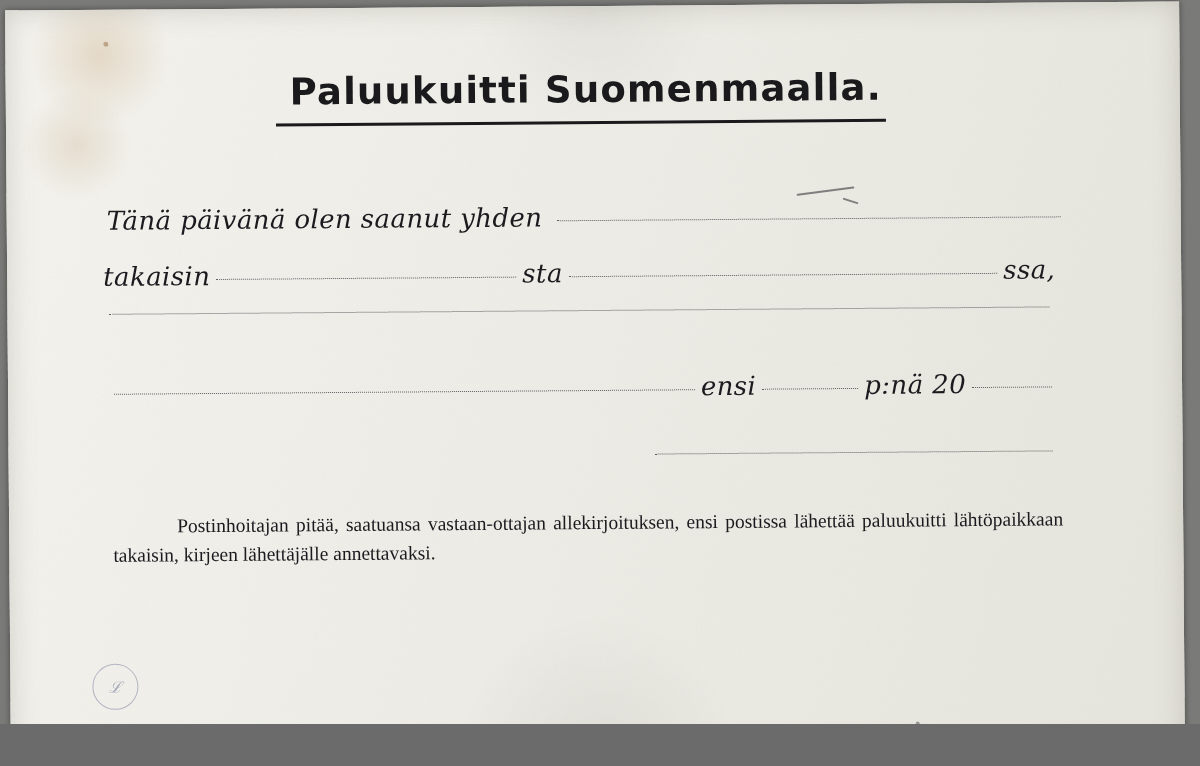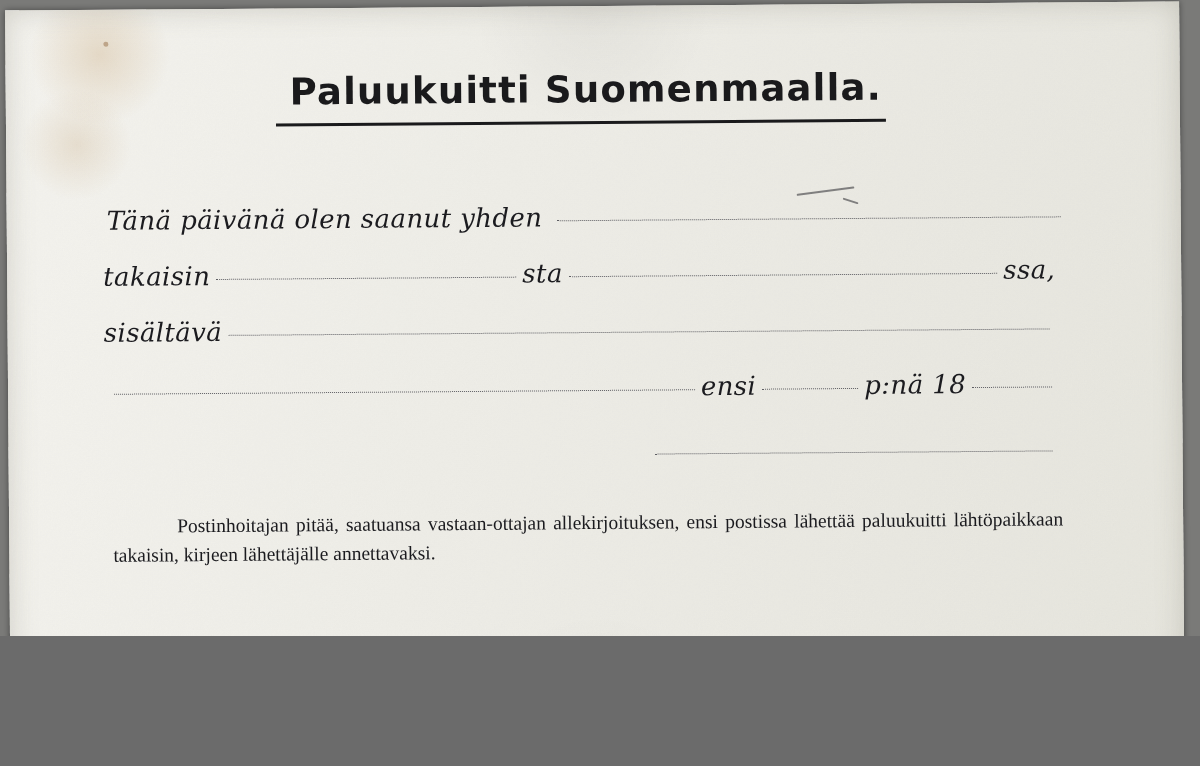--- a/index.html
+++ b/index.html
@@ -3,21 +3,21 @@
 <meta charset="utf-8">
 <style>
   html, body {
     margin: 0;
     padding: 0;
     background: #6b6b6b;
   }
   #page {
     position: relative;
     width: 1200px;
-    height: 636px;
+    height: 724px;
     overflow: hidden;
     background: #7a7a78;
     font-family: "Liberation Serif", serif;
   }
   
   #card {
     position: absolute;
     left: 8px;
     top: 6px;
     width: 1174px;
@@ -190,29 +190,28 @@
 
       <div class="form-row" id="row-2">
         <span class="script">takaisin</span>
         <span class="dots fixed-w-120"></span>
         <span class="script">sta</span>
         <span class="dots"></span>
         <span class="script">ssa,</span>
       </div>
 
       <div class="form-row" id="row-3">
-        <span class="script">sisältävä</span>
         <span class="dots"></span>
       </div>
 
       <div class="form-row" id="row-4">
         <span class="dots"></span>
         <span class="script">ensi</span>
         <span class="dots" style="flex:0 0 96px;"></span>
-        <span class="script">p:nä  18</span>
+        <span class="script">p:nä  20</span>
         <span class="dots" style="flex:0 0 80px;"></span>
       </div>
 
       <div class="form-row" id="row-5">
         <span class="dots"></span>
       </div>
 
       <div id="instructions"><span class="indent"></span><span>Postinhoitajan pitää, saatuansa vastaan-ottajan allekirjoituksen, ensi postissa lähettää paluukuitti lähtöpaikkaan takaisin, kirjeen lähettäjälle annettavaksi.</span></div>
 
       <div id="collector-stamp">ℒ</div>

